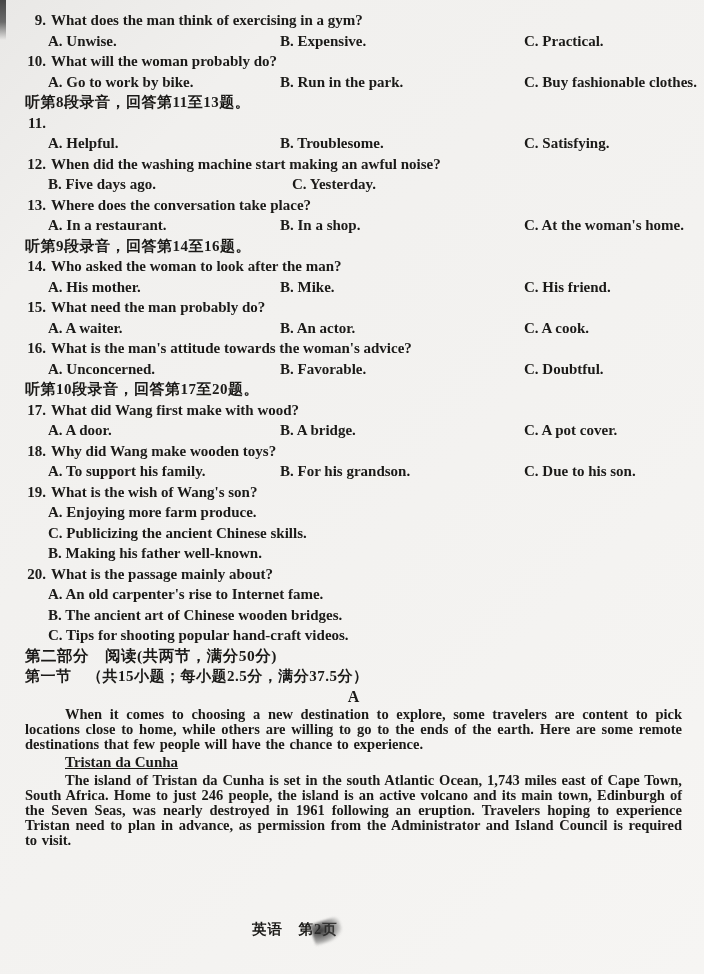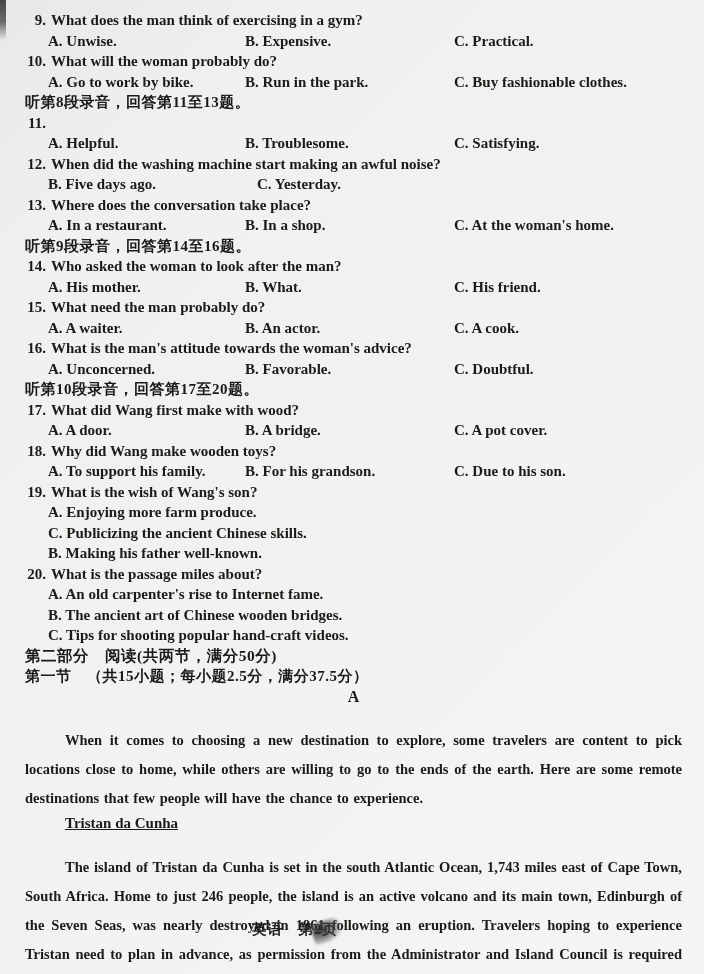--- a/index.html
+++ b/index.html
@@ -22,38 +22,37 @@
   }
   .content {
     position: absolute;
     left: 25px; right: 22px; top: 10px;
     font-weight: 700;
     font-size: 15px;
   }
   .line { min-height: 20.5px; line-height: 20.5px; white-space: nowrap; }
   .q { display: flex; }
   .qnum { display: inline-block; min-width: 21px; text-align: right; margin-right: 5px; flex: none; }
-  .optrow { display: flex; padding-left: 23px; }
+  .optrow { display: flex; padding-left: 23px; gap: 35px; }
   .opt-a { width: 197px; flex: none; }
   .opt-b { width: 209px; flex: none; }
   .opt-c { flex: none; }
   .stackopt { padding-left: 23px; }
   .cnline { font-weight: 700; letter-spacing: .5px; }
   .part-heading { font-size: 15.5px; letter-spacing: .5px; }
   .sec-heading { font-size: 15px; letter-spacing: .5px; }
   .instruction { padding-left: 40px; letter-spacing: .5px; }
   .passage-label { text-align: center; font-size: 16px; }
   .para {
     white-space: normal;
     text-align: justify;
     text-indent: 40px;
     font-size: 14.5px;
-    line-height: 29px;
+    line-height: 15px;
     word-spacing: 1px;
-    margin-top: 19px;
   }
   .subheading { padding-left: 40px; text-decoration: underline; }
   .footer {
     position: absolute;
     left: 252px; top: 919px;
     font-weight: 700;
     font-size: 14.5px;
     letter-spacing: 1px;
     line-height: 20px;
   }
@@ -125,21 +124,21 @@
     </div>
 
     <div class="line cnline">听第9段录音，回答第14至16题。</div>
 
     <div class="line q">
       <span class="qnum">14.</span>
       <span>Who asked the woman to look after the man?</span>
     </div>
     <div class="line optrow">
       <span class="opt-a">A. His mother.</span>
-      <span class="opt-b">B. What.</span>
+      <span class="opt-b">B. Mike.</span>
       <span class="opt-c">C. His friend.</span>
     </div>
 
     <div class="line q">
       <span class="qnum">15.</span>
       <span>What need the man probably do?</span>
     </div>
     <div class="line optrow">
       <span class="opt-a">A. A waiter.</span>
       <span class="opt-b">B. An actor.</span>
@@ -181,21 +180,21 @@
     <div class="line q">
       <span class="qnum">19.</span>
       <span>What is the wish of Wang's son?</span>
     </div>
     <div class="line stackopt">A. Enjoying more farm produce.</div>
     <div class="line stackopt">C. Publicizing the ancient Chinese skills.</div>
     <div class="line stackopt">B. Making his father well-known.</div>
 
     <div class="line q">
       <span class="qnum">20.</span>
-      <span>What is the passage miles about?</span>
+      <span>What is the passage mainly about?</span>
     </div>
     <div class="line stackopt">A. An old carpenter's rise to Internet fame.</div>
     <div class="line stackopt">B. The ancient art of Chinese wooden bridges.</div>
     <div class="line stackopt">C. Tips for shooting popular hand-craft videos.</div>
 
     <div class="line cnline part-heading">第二部分　阅读(共两节，满分50分)</div>
     <div class="line cnline sec-heading">第一节　（共15小题；每小题2.5分，满分37.5分）</div>
     <div class="line passage-label">A</div>
 
     <div class="para">When it comes to choosing a new destination to explore, some travelers are content to pick locations close to home, while others are willing to go to the ends of the earth. Here are some remote destinations that few people will have the chance to experience.</div>

